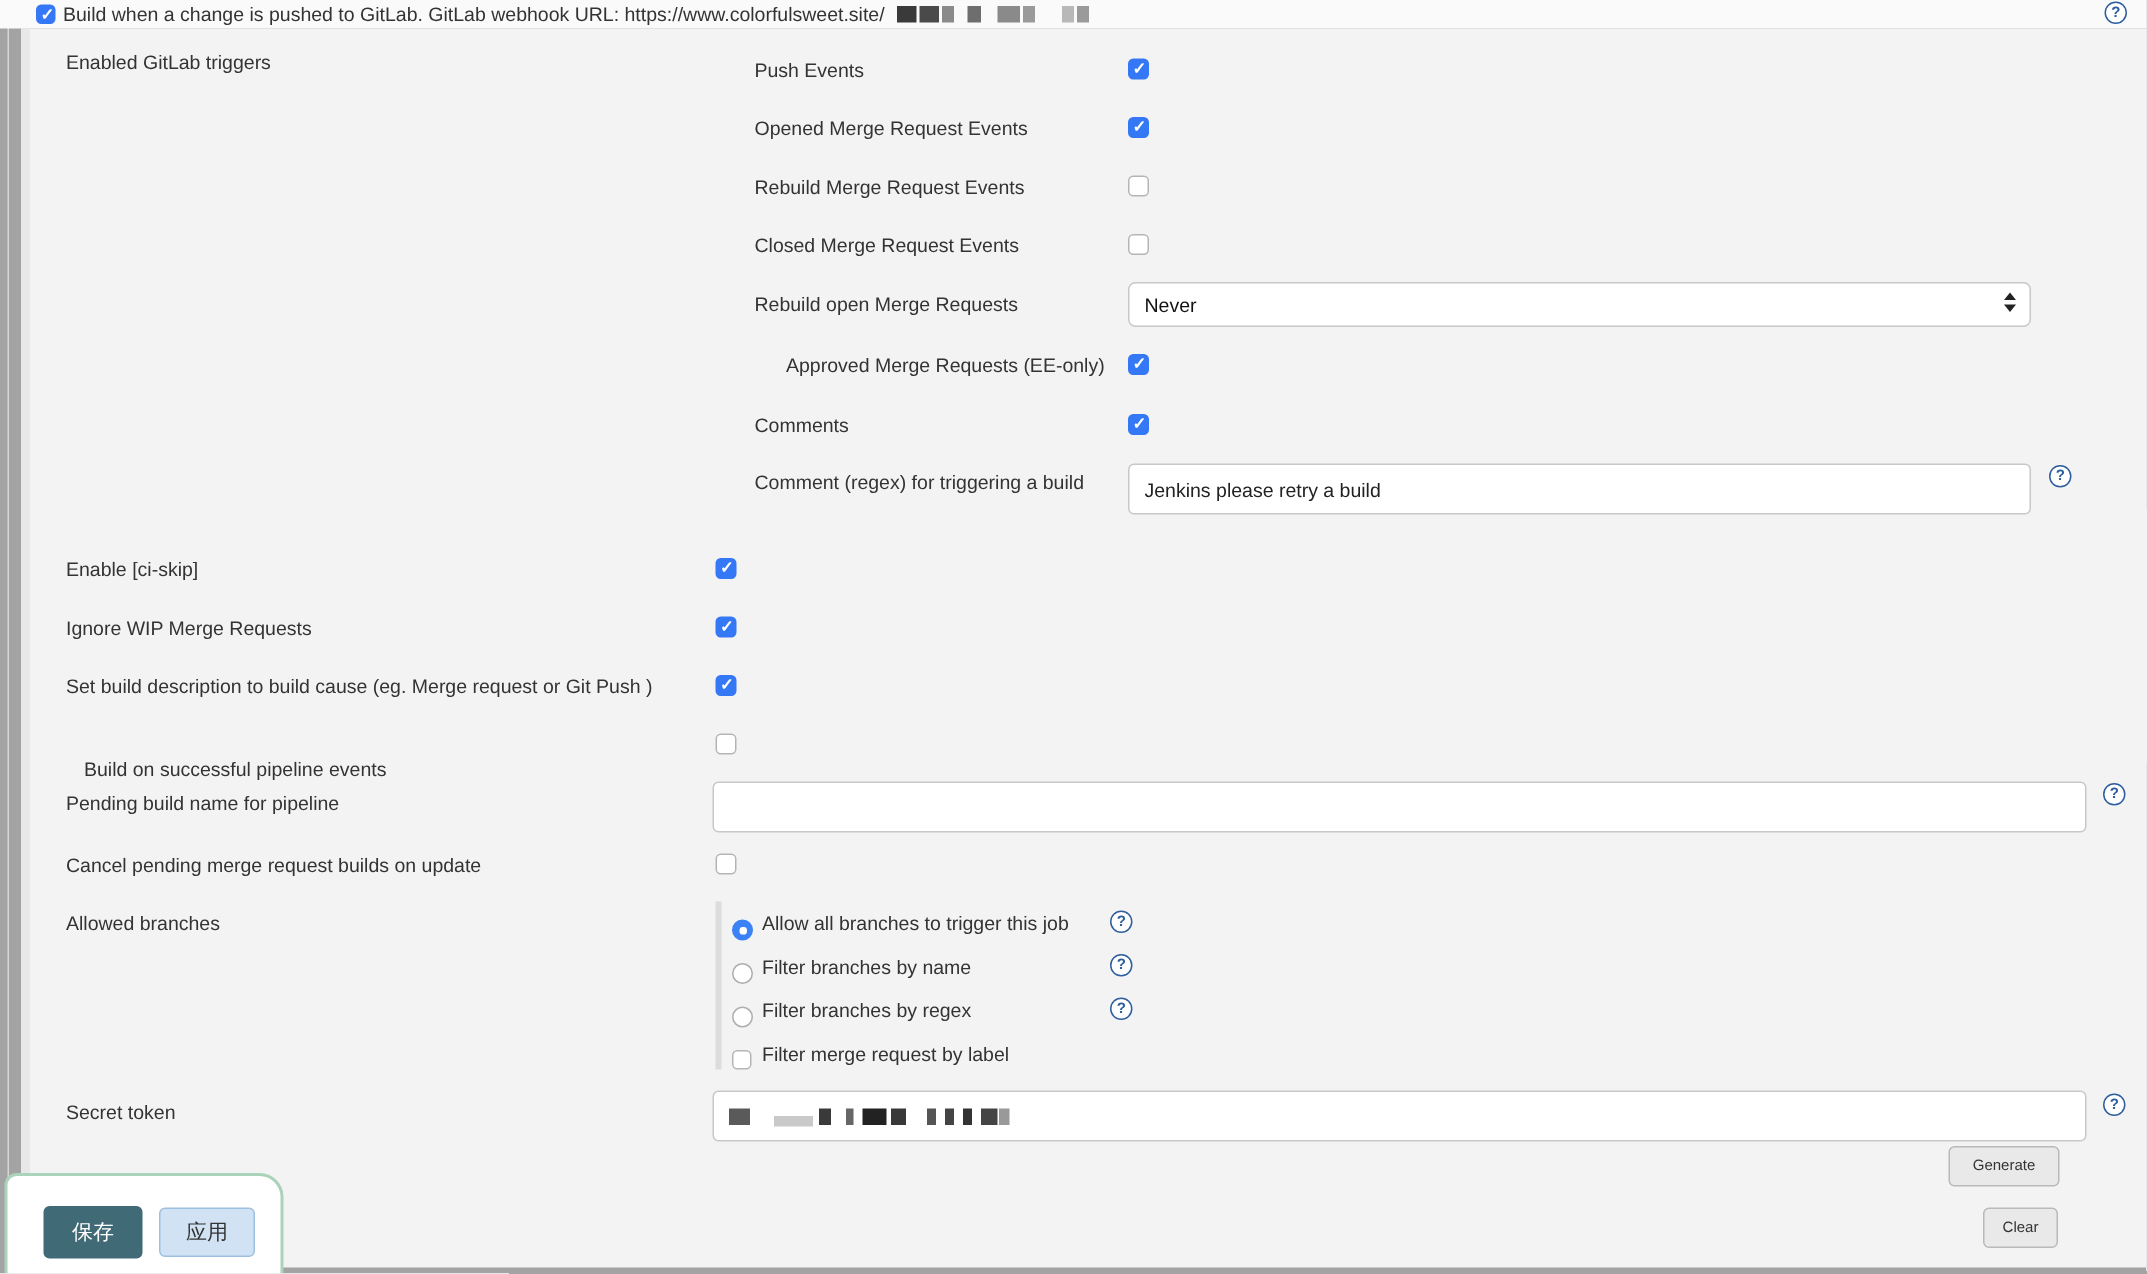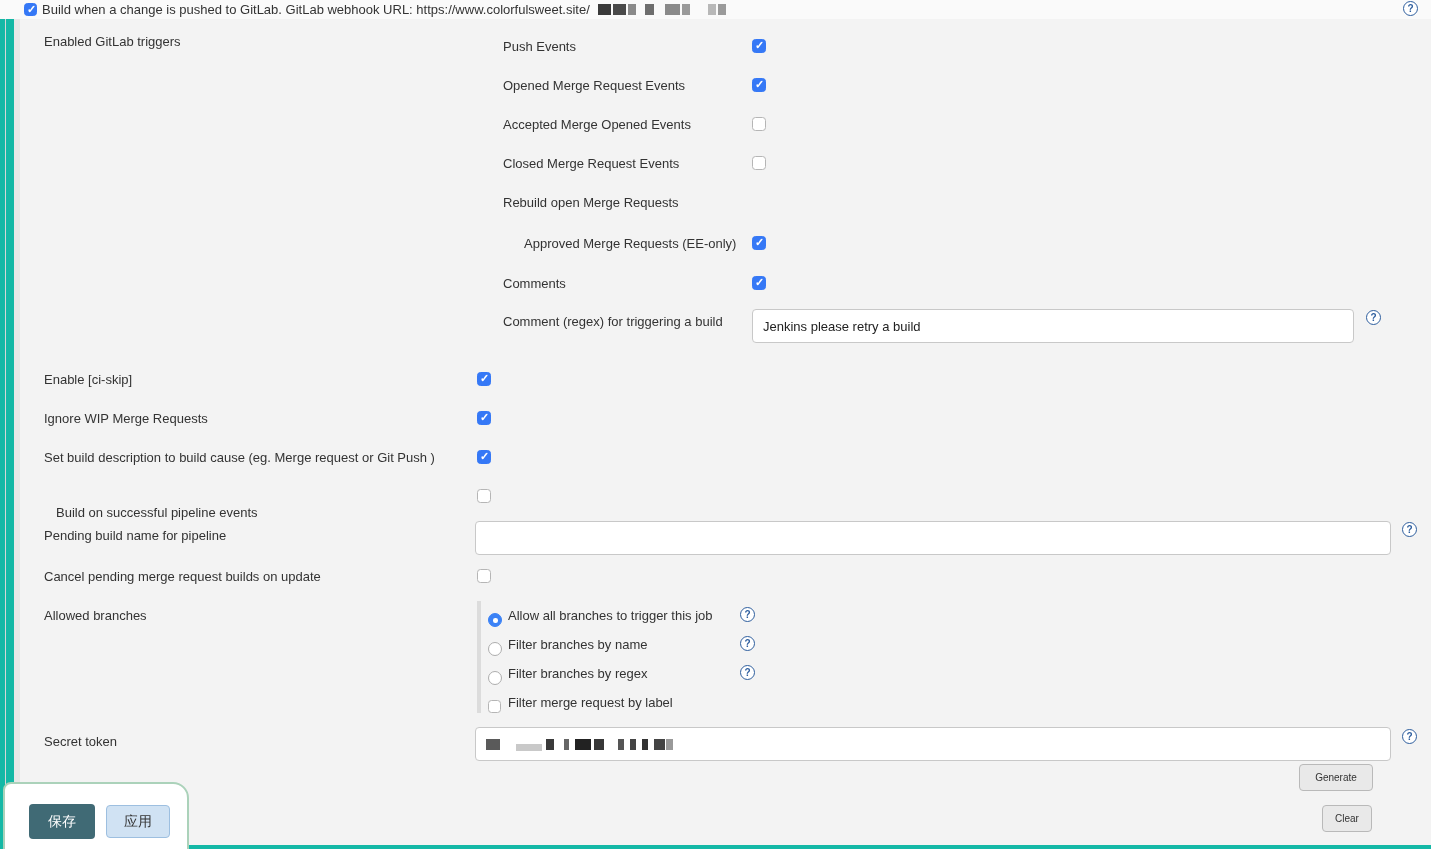--- a/index.html
+++ b/index.html
@@ -1,16 +1,16 @@
 <!DOCTYPE html>
 <html><head>
 <meta charset="utf-8">
 <style>
   html,body{margin:0;padding:0;background:#fff;}
-  .screen{position:relative;width:1431px;height:849px;background:#14b8a6;overflow:hidden;
+  .screen{position:relative;width:1431px;height:849px;background:#a3a3a3;overflow:hidden;
           font-family:"Liberation Sans",sans-serif;color:#333;}
   .label{position:absolute;font-size:13px;color:#333;height:17px;line-height:17px;white-space:nowrap;}
   
   .vline{position:absolute;left:5px;top:0;width:1px;height:849px;background:#d6d6d6;}
   
   .top-row{position:absolute;left:0;top:0;width:1431px;height:19px;background:#fafafa;}
   
   .panel{position:absolute;left:14px;top:19px;width:1417px;height:826px;background:#f3f3f3;}
   .panel-edge{position:absolute;left:14px;top:19px;width:6px;height:826px;background:#e8e8e8;}
   
@@ -94,27 +94,34 @@
   <div class="panel-edge"></div>
 
   <span class="label" style="left:44px;top:33px;">Enabled GitLab triggers</span>
 
   <span class="label" style="left:503px;top:38px;">Push Events</span>
   <span class="cb checked" style="left:752px;top:39px;"></span>
 
   <span class="label" style="left:503px;top:77px;">Opened Merge Request Events</span>
   <span class="cb checked" style="left:752px;top:78px;"></span>
 
-  <span class="label" style="left:503px;top:116px;">Accepted Merge Opened Events</span>
+  <span class="label" style="left:503px;top:116px;">Rebuild Merge Request Events</span>
   <span class="cb" style="left:752px;top:117px;"></span>
 
   <span class="label" style="left:503px;top:155px;">Closed Merge Request Events</span>
   <span class="cb" style="left:752px;top:156px;"></span>
 
   <span class="label" style="left:503px;top:194px;">Rebuild open Merge Requests</span>
+  <div class="select" style="left:752px;top:188px;width:602px;" role="listbox">
+    <span>Never</span>
+    <span class="sel-arrows">
+        <i class="up"></i>
+        <i class="dn"></i>
+      </span>
+  </div>
 
   <span class="label" style="left:524px;top:235px;">Approved Merge Requests (EE-only)</span>
   <span class="cb checked" style="left:752px;top:236px;"></span>
 
   <span class="label" style="left:503px;top:275px;">Comments</span>
   <span class="cb checked" style="left:752px;top:276px;"></span>
 
   <span class="label" style="left:503px;top:313px;">Comment (regex) for triggering a build</span>
   <input class="tinput" style="left: 752px; top: 309px; width: 602px;" value="Jenkins please retry a build">
   <span class="help" style="left:1366px;top:310px;">?</span>

